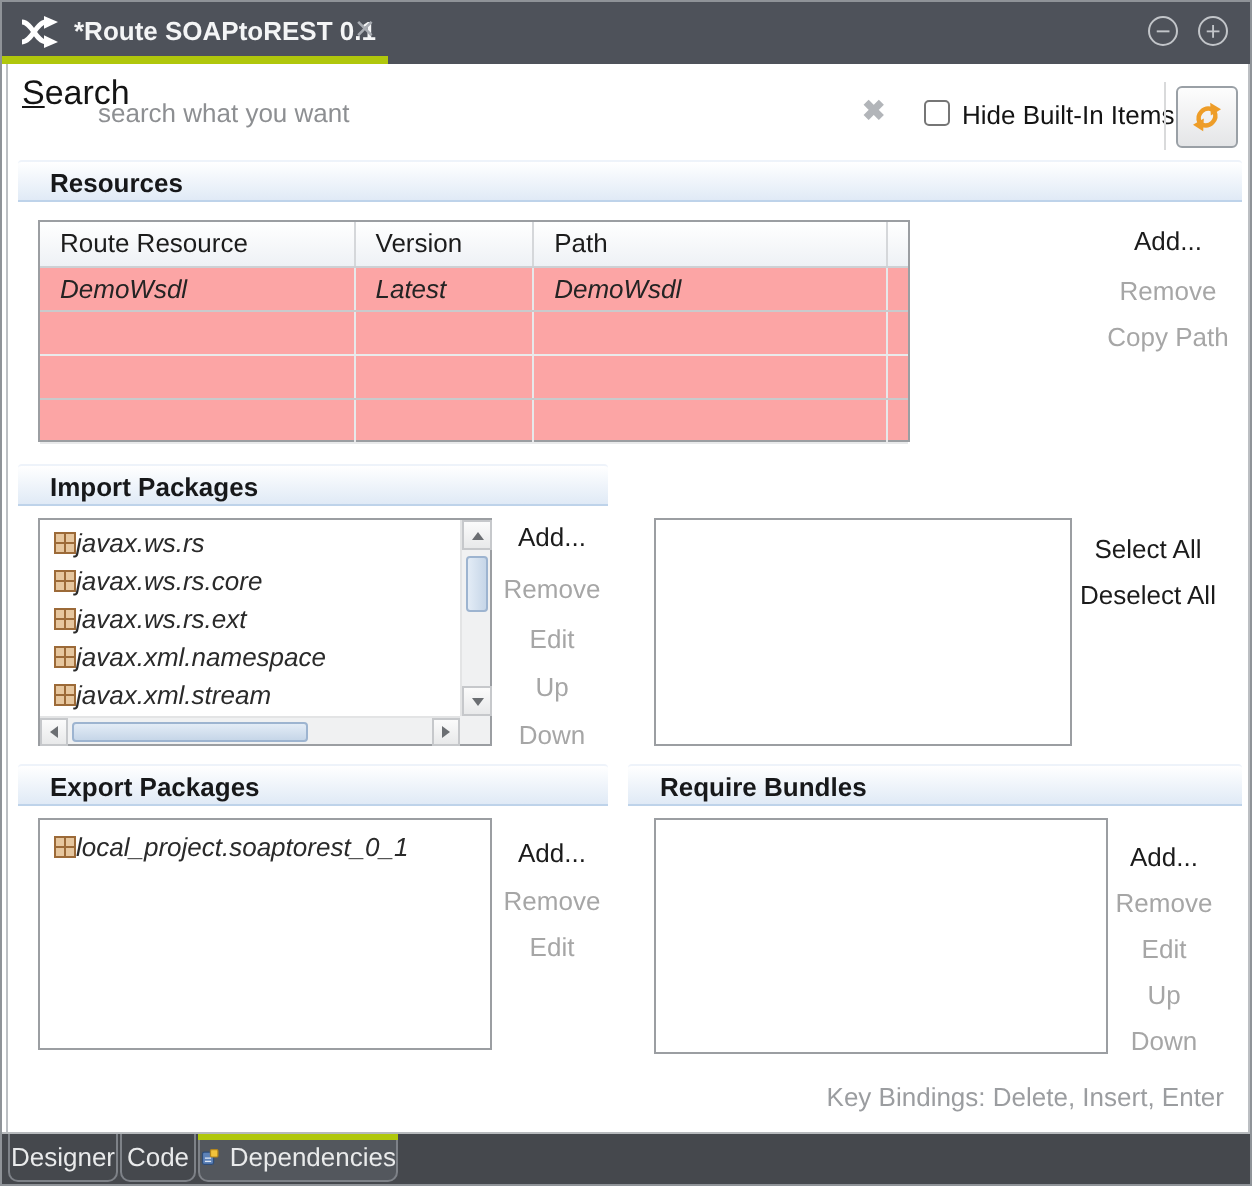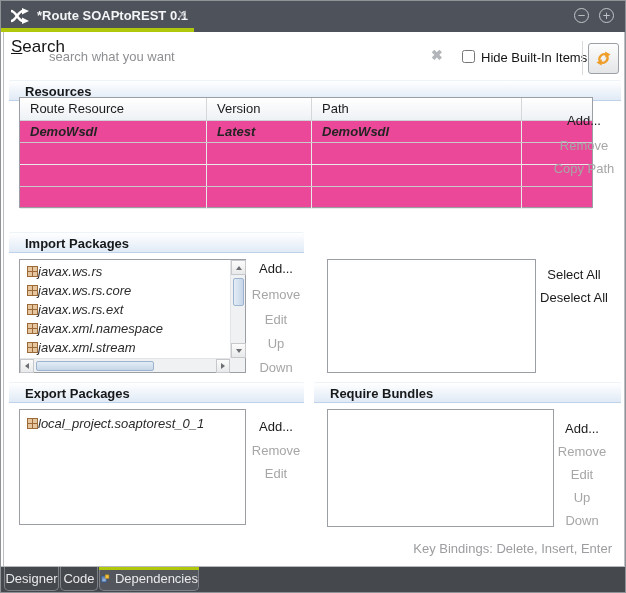--- a/index.html
+++ b/index.html
@@ -30,25 +30,25 @@
   .sync-btn{position:absolute;left:587px;top:42px;width:31px;height:31px;border:1px solid #9aa0a6;border-radius:3px;
             background:linear-gradient(#fdfdfd,#e4e5e7);display:flex;align-items:center;justify-content:center;cursor:pointer;box-sizing:border-box;}
   
   .band{position:absolute;height:21px;background:linear-gradient(#ffffff,#e0eaf6);
         border-bottom:1px solid #bed3ea;border-top:1px solid #eef3fa;box-sizing:border-box;border-radius:2px 2px 0 0;}
   .band .band-title{position:absolute;left:16px;top:3px;font-size:13px;font-weight:bold;color:#17181a;}
   
   .flat{position:absolute;font-size:13px;color:#1b1b1b;text-align:center;width:100%;cursor:pointer;}
   .flat.disabled{color:#a6a6a6;cursor:default;}
   
-  .res-table{position:absolute;left:18px;top:96px;width:574px;height:111px;border:1px solid #9b9ea2;box-sizing:border-box;background:#ec4899;}
+  .res-table{position:absolute;left:18px;top:109px;width:436px;height:111px;border:1px solid #9b9ea2;box-sizing:border-box;background:#fca5a5;}
   .res-head{display:flex;height:23px;background:linear-gradient(#ffffff,#eef1f5);border-bottom:1px solid #cdd0d4;box-sizing:border-box;}
   .res-hcell{font-size:13px;color:#1c1c1c;padding:3px 0 0 10px;border-right:1px solid #d5d7da;box-sizing:border-box;}
   .res-row{display:flex;height:22px;box-sizing:border-box;}
-  .res-cell{font-size:13px;font-style:italic;color:#242424;padding:3px 0 0 10px;border-right:1px solid #e7e8ea;box-sizing:border-box;font-weight:bold;}
+  .res-cell{font-size:13px;font-style:italic;color:#242424;padding:3px 0 0 10px;border-right:1px solid #e7e8ea;box-sizing:border-box;}
   .c0{width:187px;} .c1{width:105px;} .c2{width:210px;} .c3{flex:1;border-right:none !important;}
   .sep-dark{border-bottom:1px solid #c9cacc;} .sep-light{border-bottom:1px solid #e9eaeb;}
   
   .listbox{position:absolute;border:1px solid #9b9ea2;background:#fff;box-sizing:border-box;}
   .pk-item{height:19px;display:flex;align-items:center;gap:0;padding-left:7px;font-size:13px;font-style:italic;color:#2a2a2a;}
   .pk-icon{flex:0 0 auto;}
   
   .vscroll{position:absolute;right:0;top:0;width:15px;bottom:14px;background:#f0f1f2;border-left:1px solid #e3e4e5;box-sizing:border-box;}
   .hscroll{position:absolute;left:0;bottom:0;right:15px;height:14px;background:#f0f1f2;border-top:1px solid #e3e4e5;box-sizing:border-box;}
   .sb-corner{position:absolute;right:0;bottom:0;width:15px;height:14px;background:#f0f1f2;}

